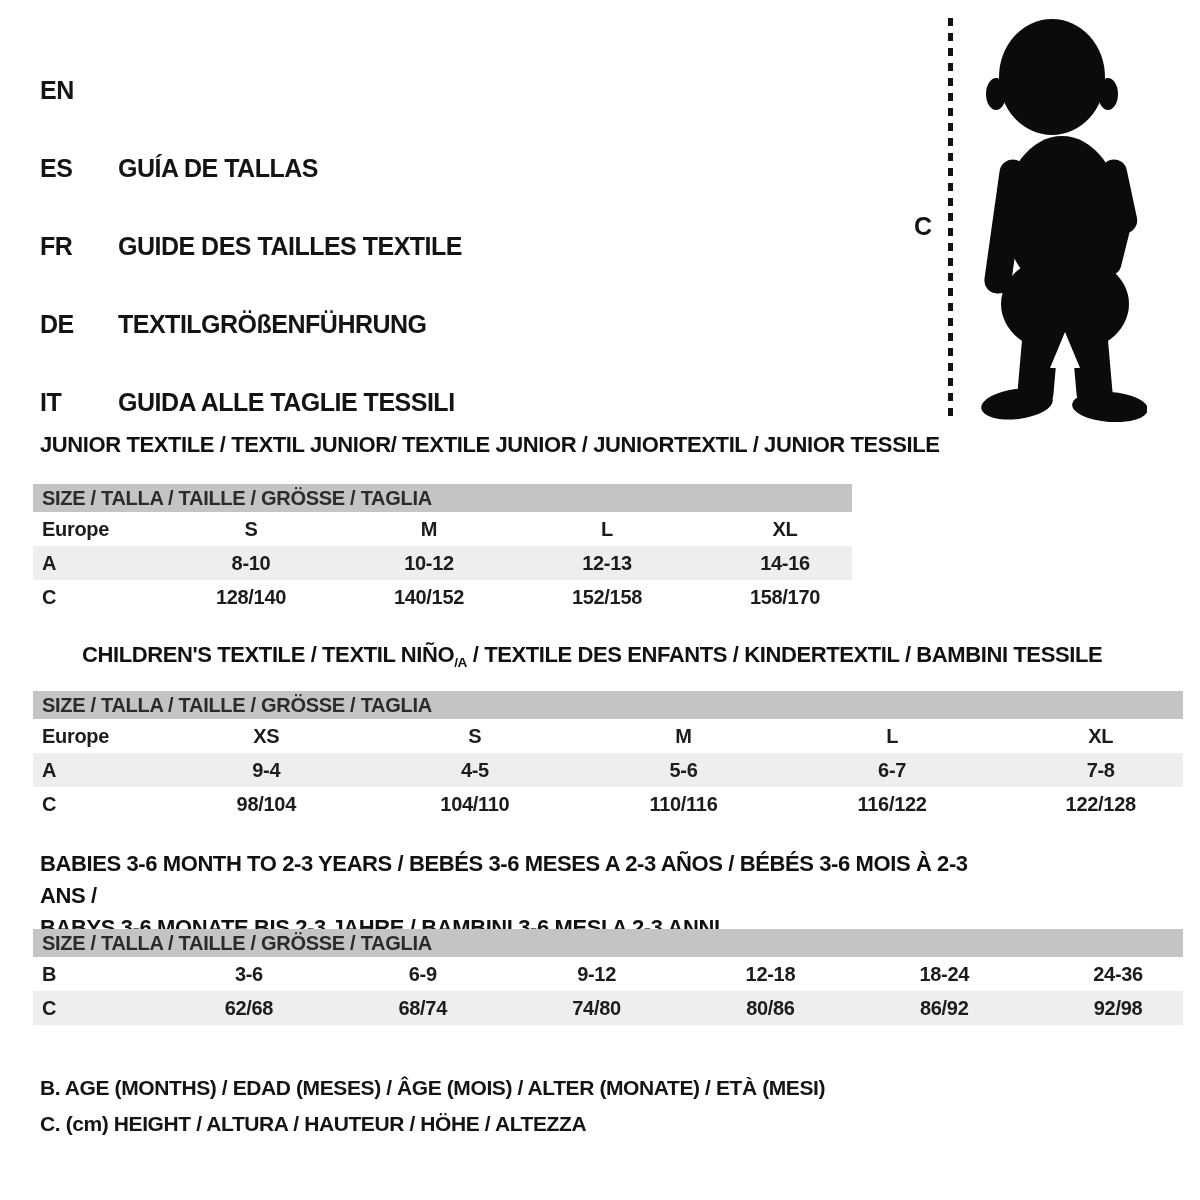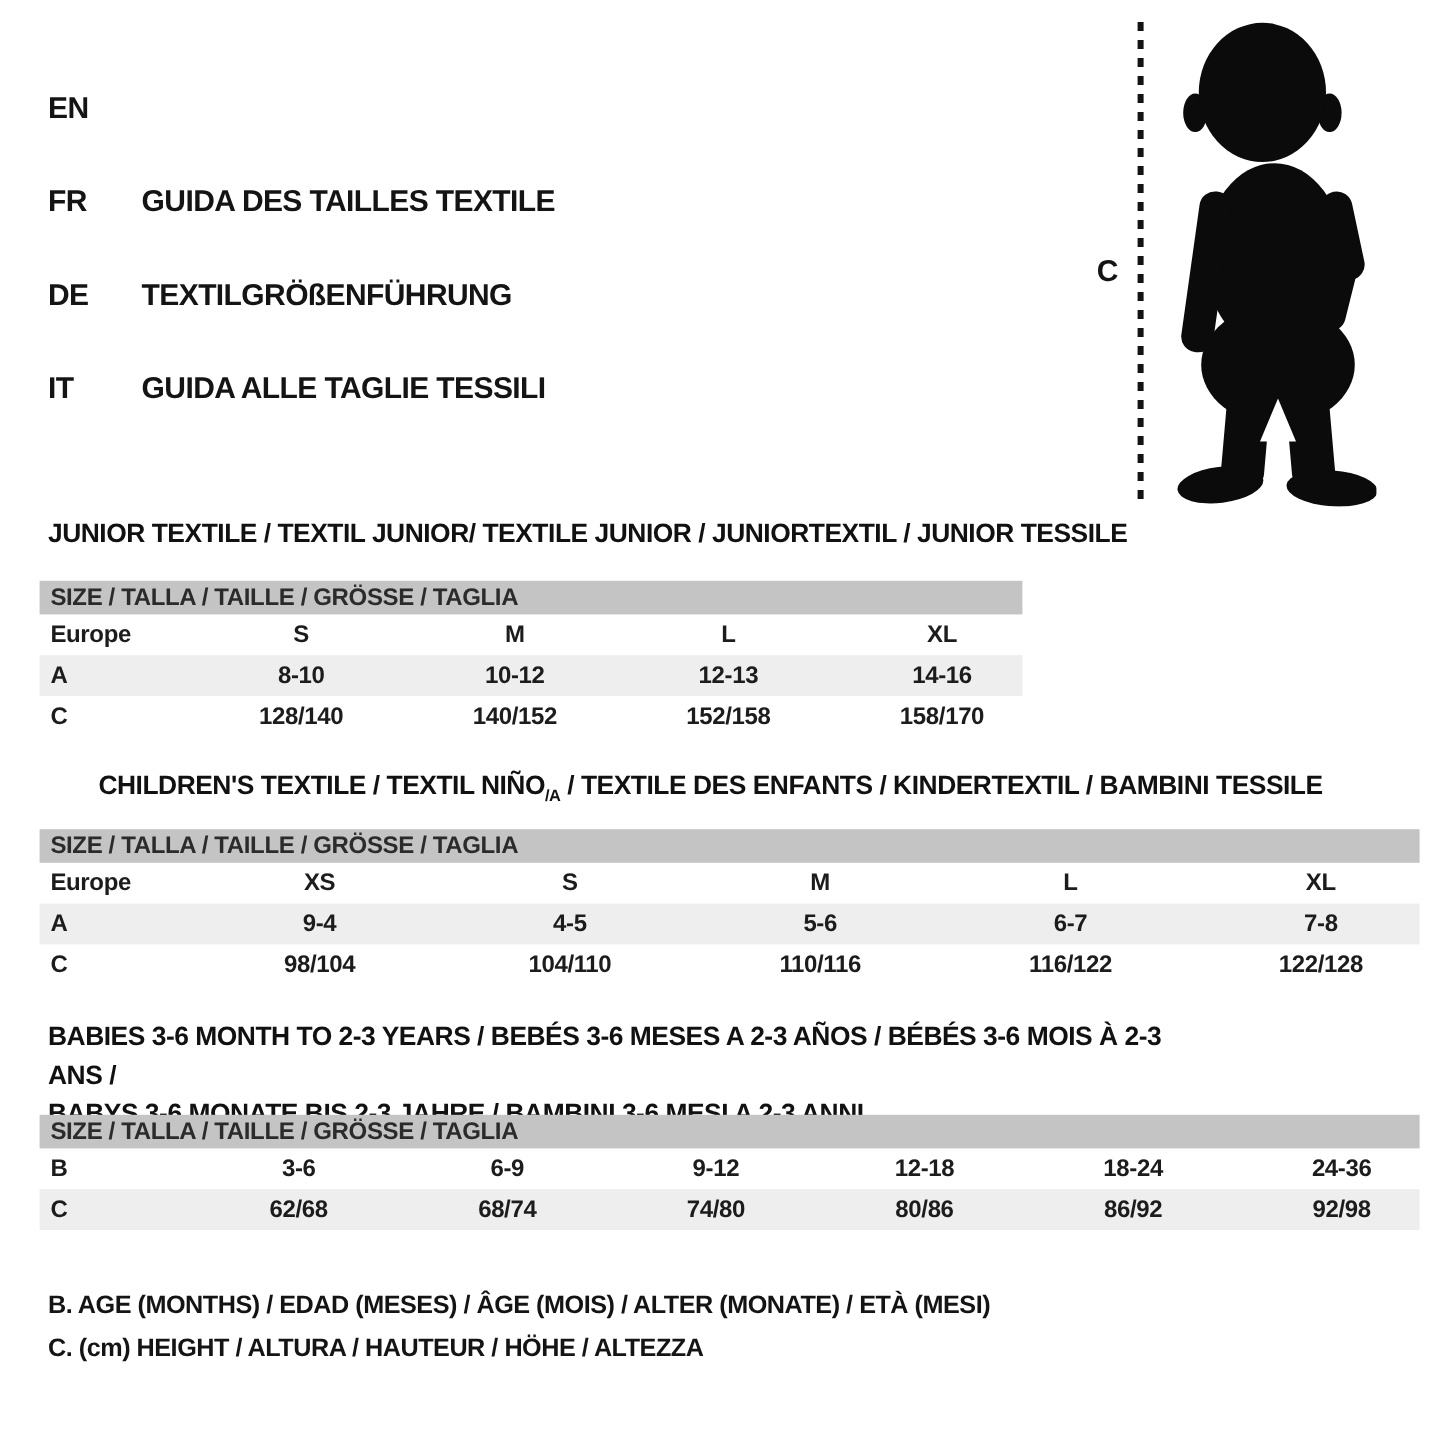--- a/index.html
+++ b/index.html
@@ -72,22 +72,26 @@
 </head>
 <body>
 
 <div class="canvas">
 
   <div class="lang-list">
     <div class="lang-row">
       <span class="lang-code">EN</span>
     </div>
     <div class="lang-row">
+      <span class="lang-code">ES</span>
+      <span class="lang-label">GUÍA DE TALLAS</span>
+    </div>
+    <div class="lang-row">
       <span class="lang-code">FR</span>
-      <span class="lang-label">GUIDA DES TAILLES TEXTILE</span>
+      <span class="lang-label">GUIDE DES TAILLES TEXTILE</span>
     </div>
     <div class="lang-row">
       <span class="lang-code">DE</span>
       <span class="lang-label">TEXTILGRÖßENFÜHRUNG</span>
     </div>
     <div class="lang-row">
       <span class="lang-code">IT</span>
       <span class="lang-label">GUIDA ALLE TAGLIE TESSILI</span>
     </div>
   </div>

